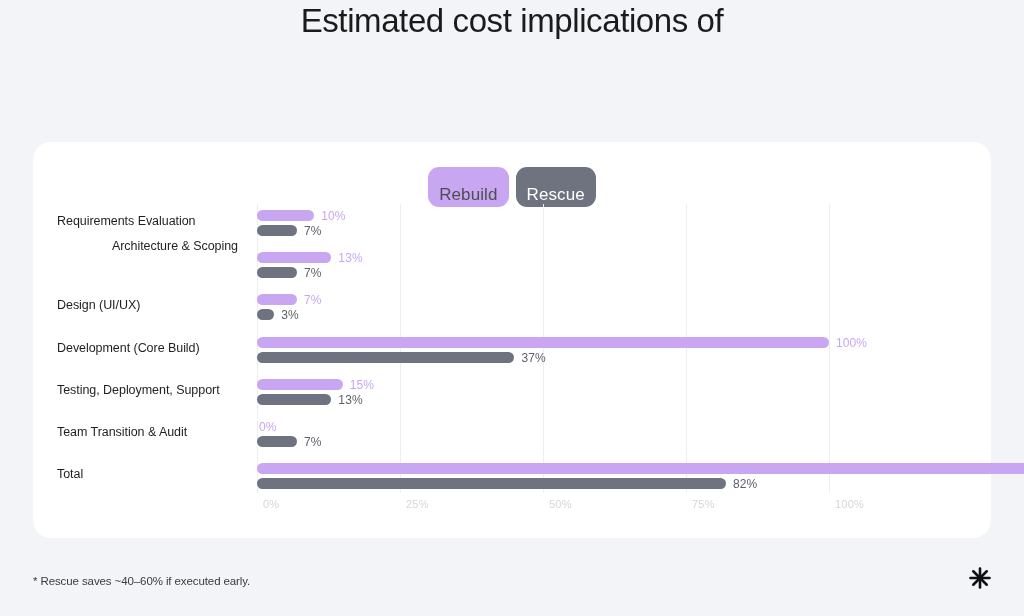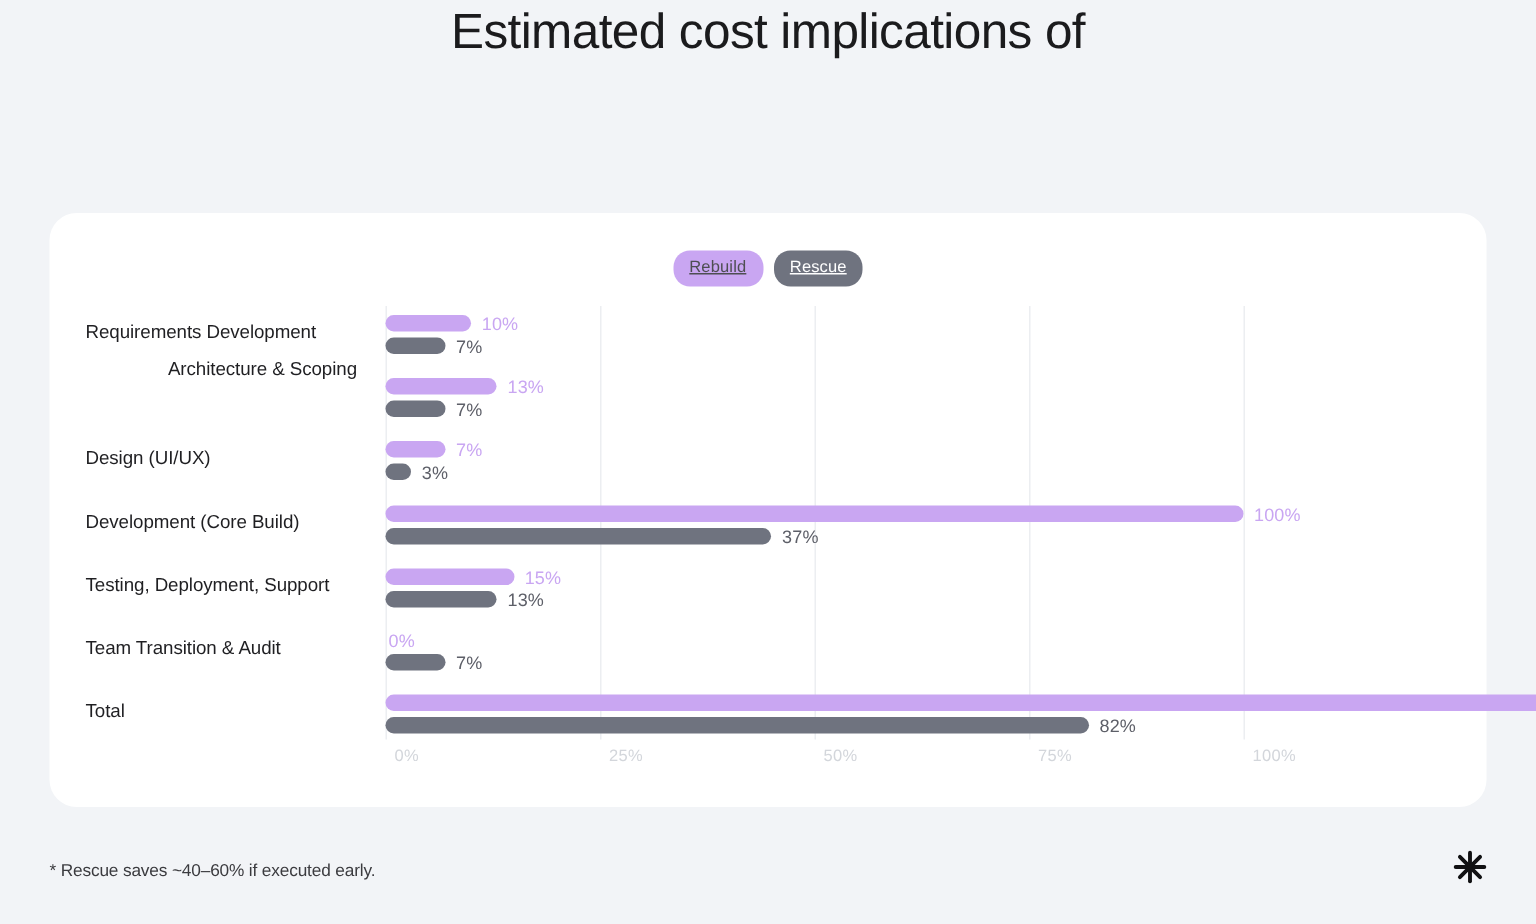--- a/index.html
+++ b/index.html
@@ -42,27 +42,26 @@
     position: absolute;
     top: 25px;
     left: 0;
     width: 100%;
     display: flex;
     justify-content: center;
     align-items: center;
     gap: 7px;
   }
   .legend-pill {
-    font-size: 11px;
+    font-size: 17px;
     line-height: 11px;
-    padding: 6px 11px 7px;
+    padding: 22px 11px 7px;
     border-radius: 11px;
     white-space: nowrap;
     letter-spacing: 0.1px;
-    text-decoration: underline;
   }
   .legend-pill.rebuild {
     background: #c9a6f2;
     color: #4e4e52;
   }
   .legend-pill.axis {
     background: #ffffff;
     color: #ded4ee;
     border: 1px solid #e7e0f3;
   }
@@ -161,21 +160,21 @@
 
 <div class="card">
 
   <div class="legend">
     <span class="legend-pill rebuild">Rebuild</span>
     <span class="legend-pill rescue">Rescue</span>
   </div>
 
   <div class="plot">
     <div class="labels-col" id="labels-col">
-        <div class="cat-label" style="top: 10px;">Requirements Development</div>
+        <div class="cat-label" style="top: 10px;">Requirements Evaluation</div>
         <div class="cat-label" style="top: 35px; text-align: right;">Architecture  &amp; Scoping</div>
         <div class="cat-label" style="top: 94.4px;">Design (UI/UX)</div>
         <div class="cat-label" style="top: 136.6px;">Development (Core Build)</div>
         <div class="cat-label" style="top: 178.8px;">Testing, Deployment, Support</div>
         <div class="cat-label" style="top: 221px;">Team Transition &amp; Audit</div>
         <div class="cat-label" style="top: 263.2px;">Total</div>
       </div>
     <div class="grid-area" id="grid-area">
         <div class="gridline" style="left: 0px;"></div>
         <div class="tick-label" style="left: 6px;">0%</div>

